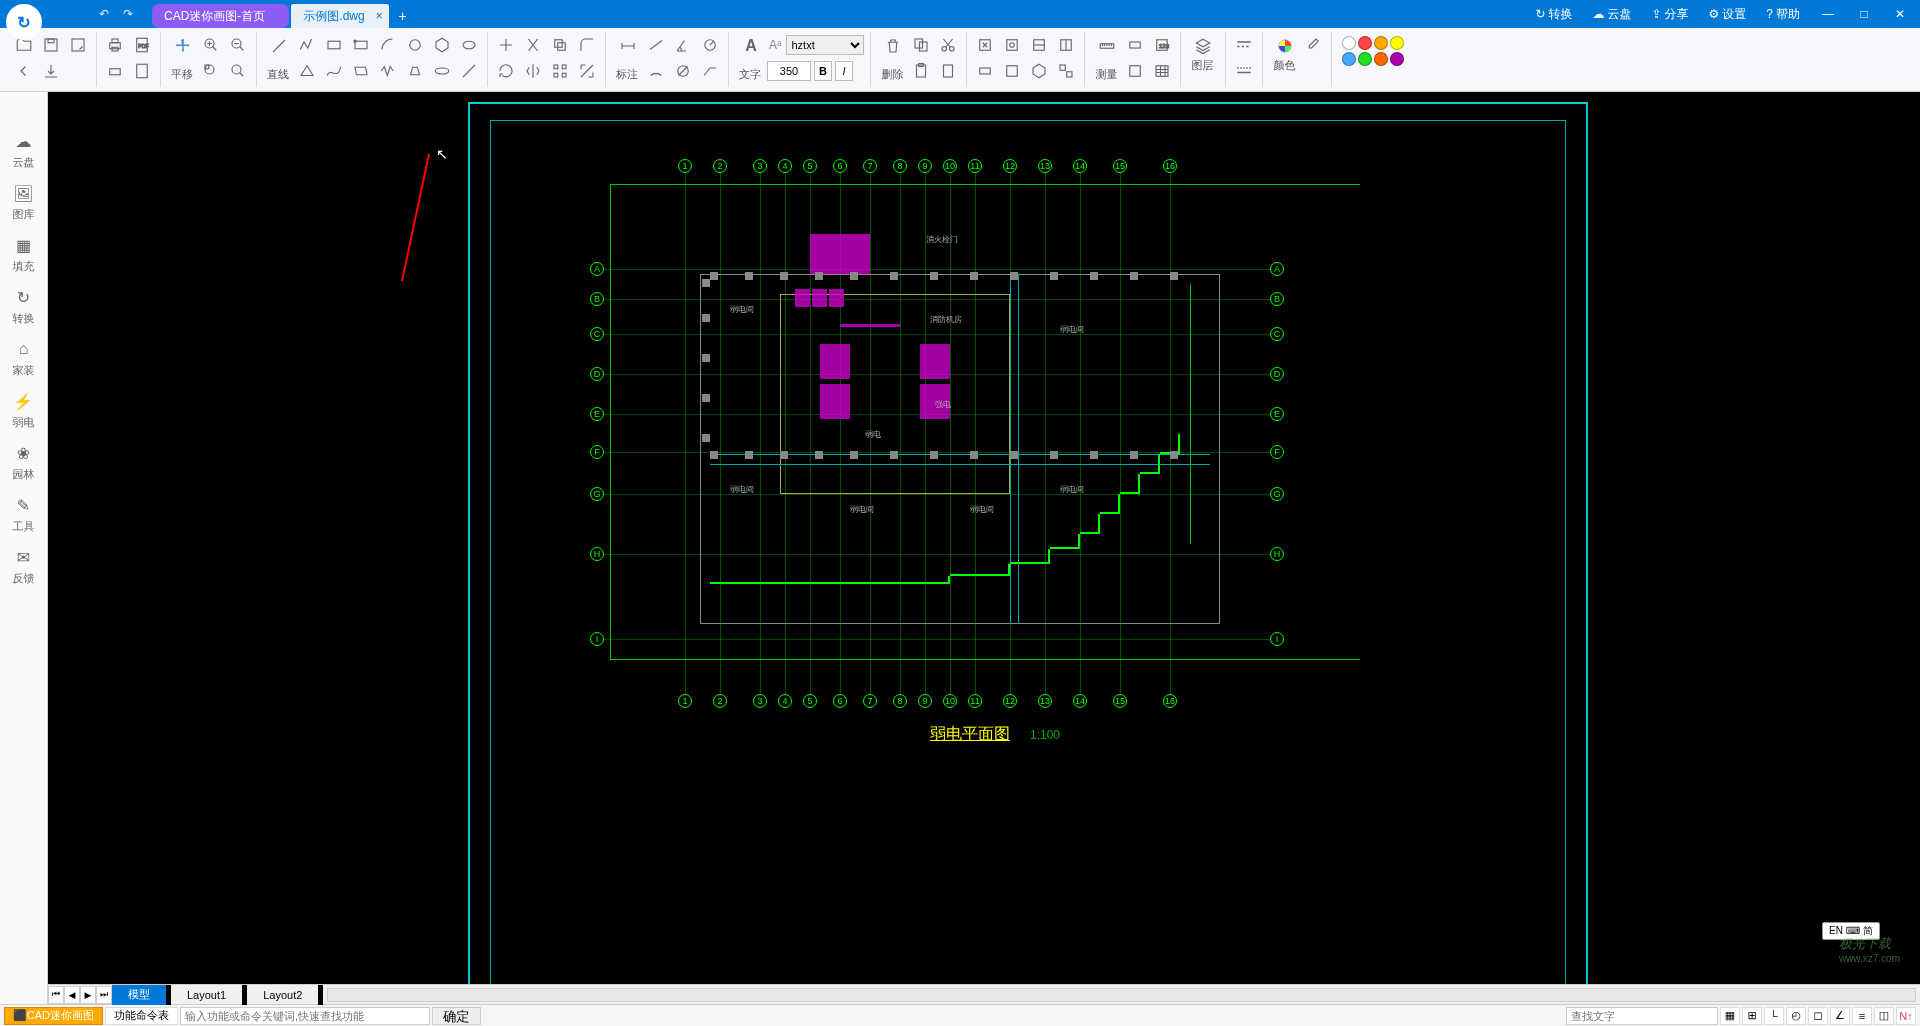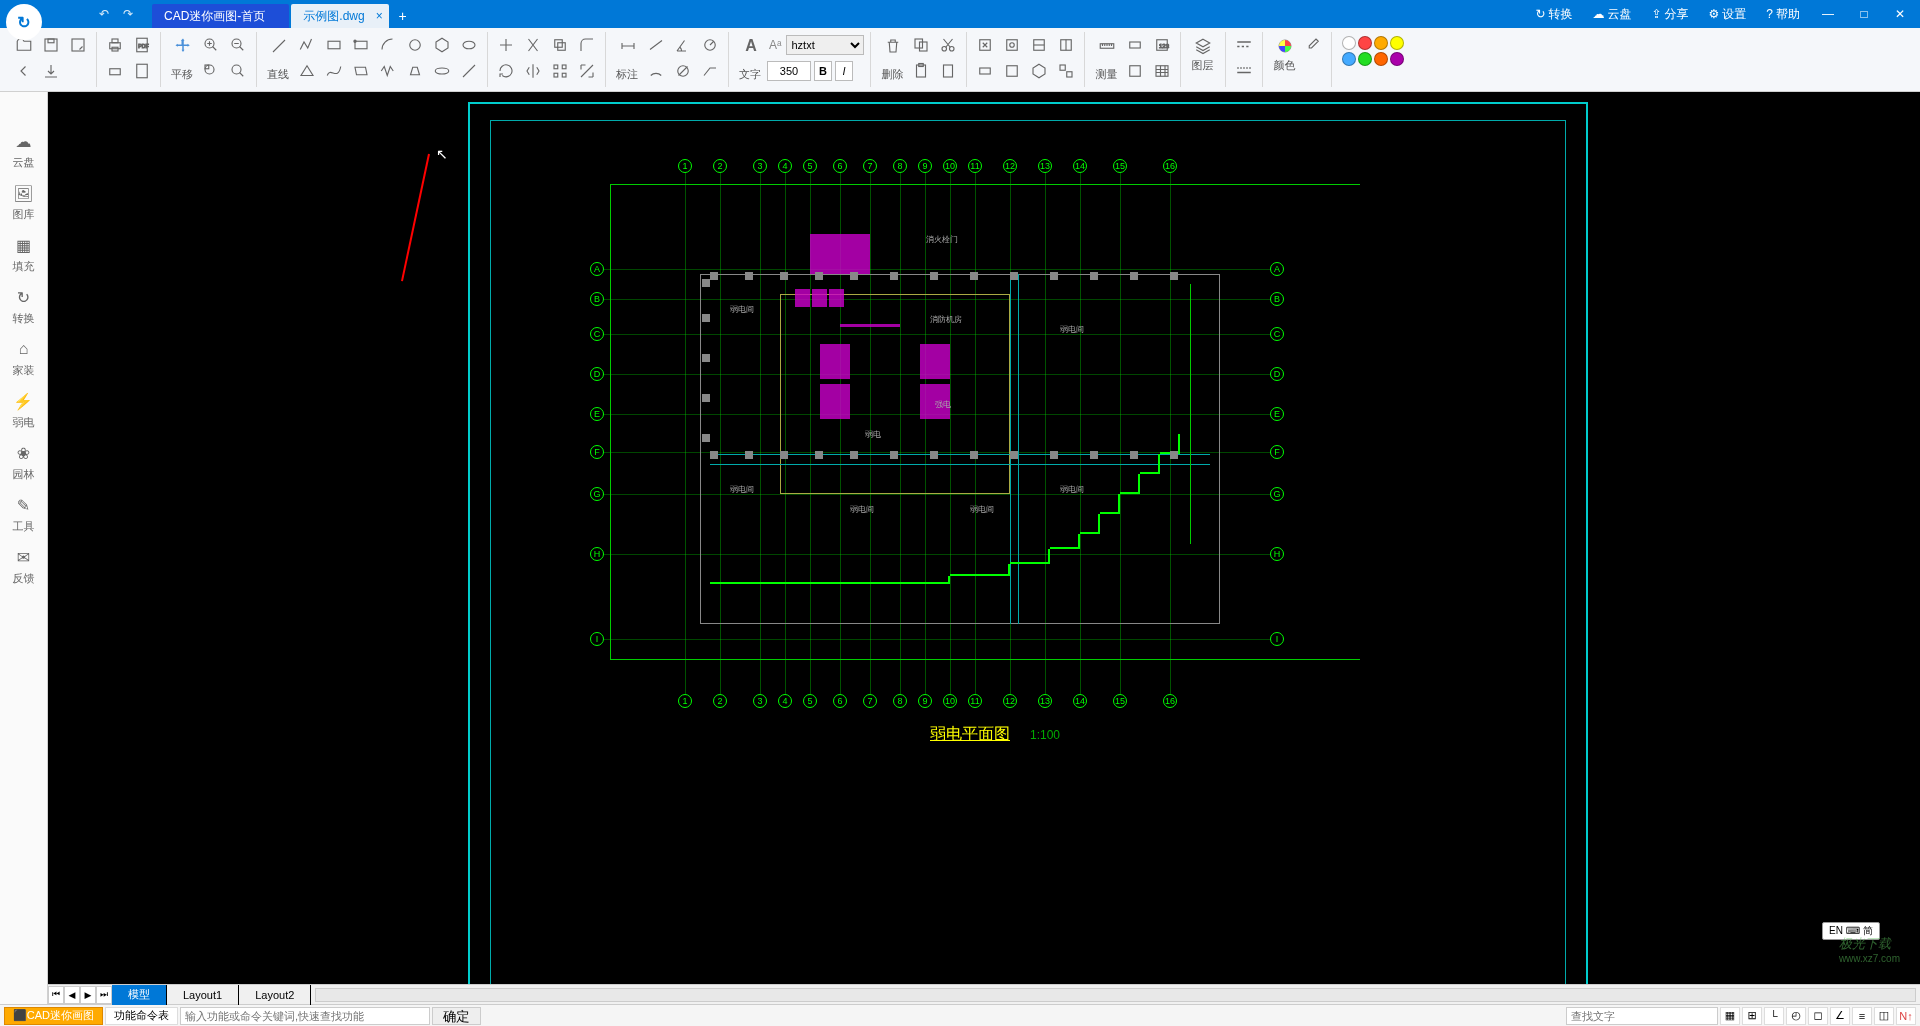--- a/index.html
+++ b/index.html
@@ -7,21 +7,21 @@
 
 
 .title-bar { height: 28px; background: #0078d7; display: flex; align-items: center; color: white; font-size: 12px; }
 .logo-area { width: 48px; height: 28px; display: flex; align-items: center; justify-content: center; position: relative; }
 .logo-circle { width: 36px; height: 36px; background: white; border-radius: 50%; display: flex; align-items: center; justify-content: center; position: absolute; top: 4px; left: 6px; z-index: 10; }
 .logo-text { color: #0078d7; font-weight: bold; font-size: 16px; }
 .qat { display: flex; gap: 8px; padding: 0 12px 0 48px; }
 .qat-btn { width: 16px; height: 16px; display: flex; align-items: center; justify-content: center; cursor: pointer; opacity: 0.85; }
 .tabs-area { display: flex; align-items: flex-end; height: 100%; margin-left: 4px; flex: 1; }
 .tab { height: 24px; padding: 0 24px 0 12px; display: flex; align-items: center; font-size: 12px; position: relative; border-radius: 2px 2px 0 0; margin-right: 2px; cursor: pointer; }
-.tab.inactive { background: #1d4ed8; color: white; }
+.tab.inactive { background: #8b5cf6; color: white; border-radius: 7px; }
 .tab.active { background: #e8f0f8; color: #0078d7; }
 .tab-close { position: absolute; right: 6px; font-size: 12px; cursor: pointer; }
 .tab-add { width: 24px; height: 24px; display: flex; align-items: center; justify-content: center; color: white; cursor: pointer; font-size: 14px; }
 .title-right { display: flex; align-items: center; gap: 4px; padding-right: 4px; }
 .title-action { padding: 0 8px; height: 28px; display: flex; align-items: center; gap: 3px; cursor: pointer; font-size: 12px; }
 .window-ctrl { width: 32px; height: 28px; display: flex; align-items: center; justify-content: center; cursor: pointer; }
 
 
 .ribbon { height: 64px; background: #f5f7fa; border-bottom: 1px solid #d0d0d0; display: flex; padding: 4px 6px; gap: 0; }
 .ribbon-group { display: flex; flex-direction: column; padding: 0 6px; border-right: 1px solid #d8d8d8; }
@@ -57,21 +57,21 @@
 .cyan-line-v { position: absolute; background: #00aaaa; width: 1px; }
 .dim-mark { position: absolute; width: 8px; height: 8px; background: #888; }
 .title-text { position: absolute; color: #ffff00; font-size: 16px; text-decoration: underline; font-family: Liberation Mono, monospace; }
 .scale-text { position: absolute; color: #00aa00; font-size: 12px; }
 .room-label { position: absolute; color: #aaa; font-size: 8px; }
 .red-arrow { position: absolute; width: 2px; background: red; transform-origin: top; }
 
 
 .bottom-strip { height: 20px; background: #f0f0f0; display: flex; align-items: center; border-top: 1px solid #ccc; font-size: 11px; }
 .scroll-ctrl { width: 16px; height: 18px; border: 1px solid #ccc; display: flex; align-items: center; justify-content: center; background: white; cursor: pointer; font-size: 9px; }
-.model-tab { padding: 0 16px; height: 20px; display: flex; align-items: center; cursor: pointer; border-right: 1px solid #000000; }
+.model-tab { padding: 0 16px; height: 20px; display: flex; align-items: center; cursor: pointer; border-right: 5px solid #000000; }
 .model-tab.active { background: #0078d7; color: white; }
 
 
 .status-bar { height: 22px; background: #f5f5f5; border-top: 1px solid #ccc; display: flex; align-items: center; font-size: 11px; padding: 0 4px; gap: 2px; }
 .status-seg { padding: 0 8px; height: 18px; display: flex; align-items: center; border: 1px solid #ddd; background: white; }
 .status-seg.orange { background: #ffaa00; color: white; border-color: #dd8800; }
 .status-input { flex: 0 0 250px; height: 18px; border: 1px solid #ccc; padding: 0 4px; font-size: 11px; }
 .status-btn { padding: 0 10px; height: 18px; border: 1px solid #ccc; background: #eee; cursor: pointer; }
 .status-right { margin-left: auto; display: flex; gap: 2px; align-items: center; }
 .status-icon { width: 20px; height: 18px; display: flex; align-items: center; justify-content: center; border: 1px solid #ddd; cursor: pointer; background: white; }

